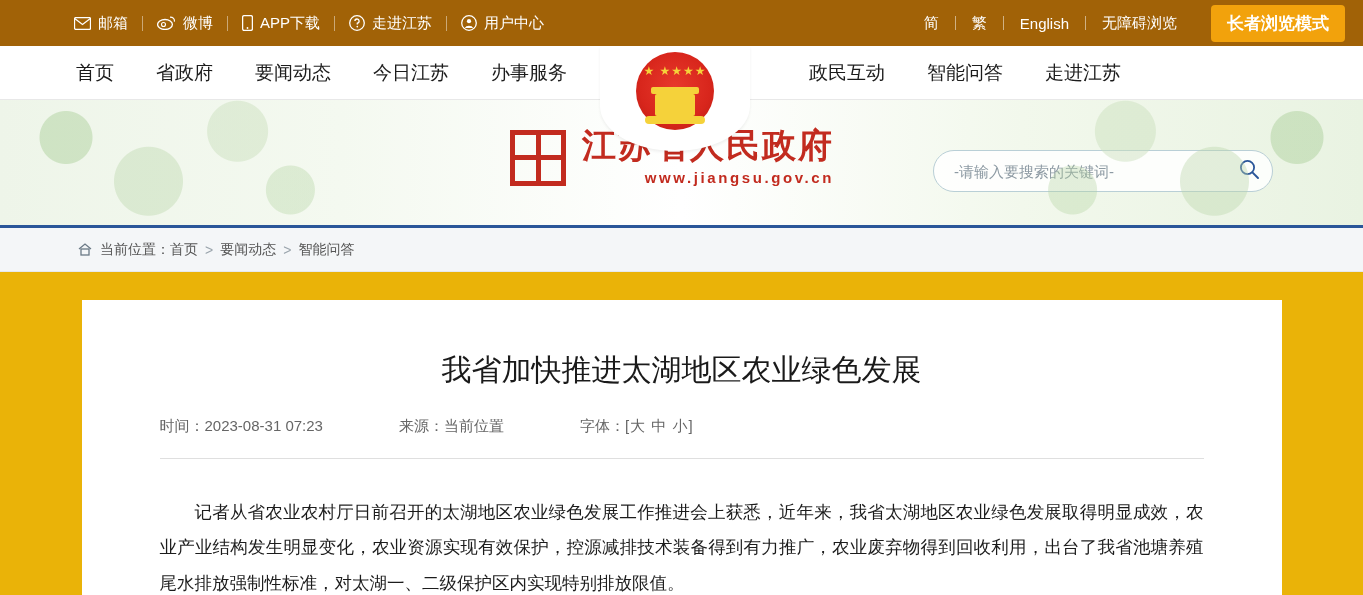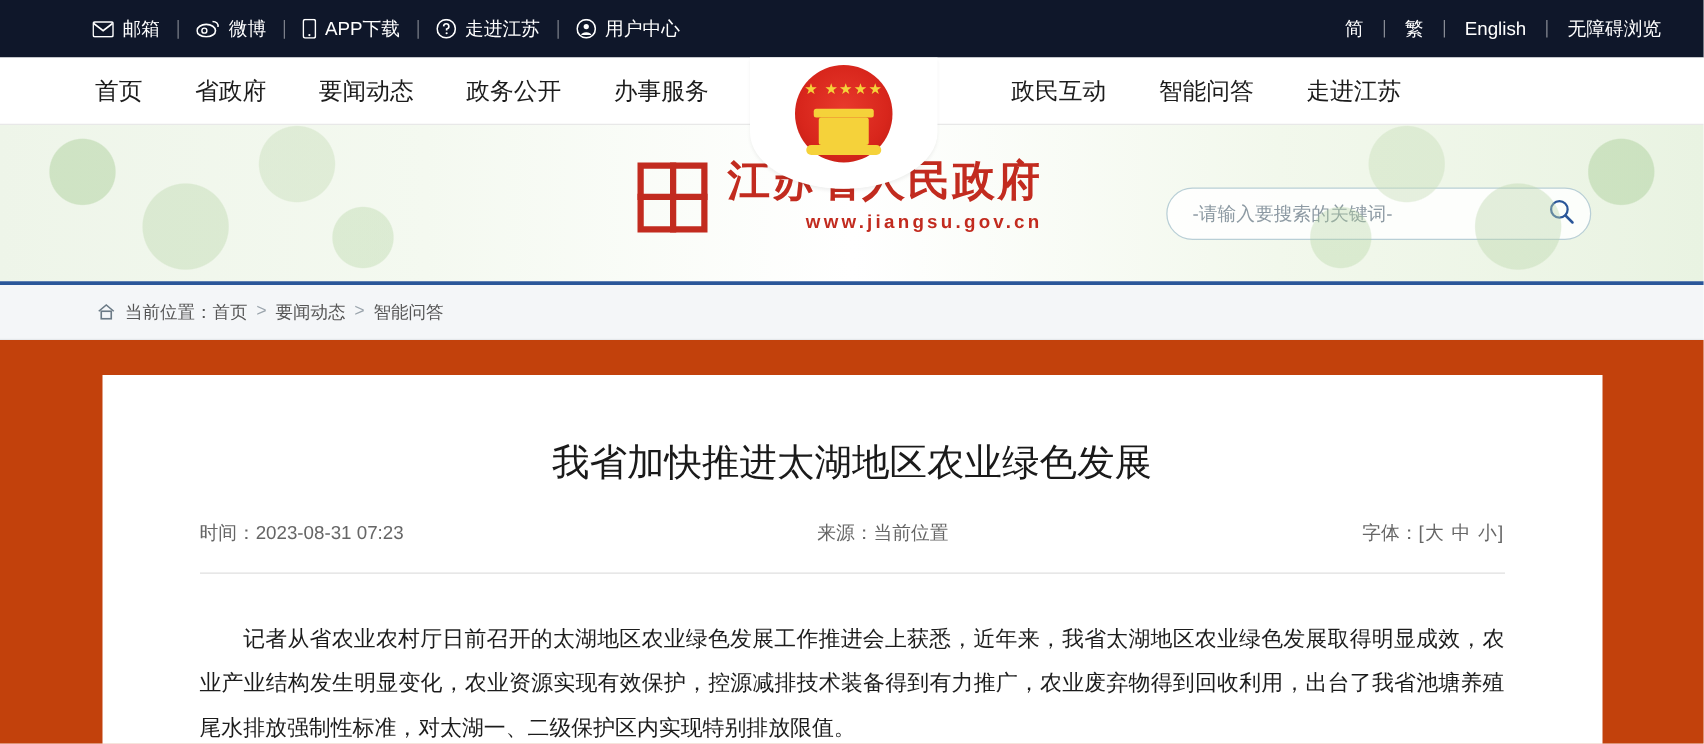--- a/index.html
+++ b/index.html
@@ -7,21 +7,21 @@
     margin: 0; padding: 0;
     width: 1363px; height: 595px;
     font-family: "Liberation Sans", sans-serif;
     background: #ffffff;
     overflow: hidden;
   }
 
   
   .topbar {
     height: 46px;
-    background: #0f172a;
+    background: #a16207;
     display: flex;
     align-items: center;
     padding: 0 18px 0 60px;
     color: #ffffff;
     position: relative;
   }
   .topbar-left { display: flex; align-items: center; }
   .tb-item {
     display: flex; align-items: center;
     font-size: 15px; color: #ffffff;
@@ -182,46 +182,45 @@
   }
 
   
   .crumbbar {
     height: 44px;
     background: #f4f6f8;
     display: flex; align-items: center;
     padding-left: 78px;
     font-size: 14px; color: #555;
     border-bottom: 1px solid #e6e9ec;
-    font-family: Liberation Mono, monospace;
   }
   .crumbbar .home-ic { margin-right: 8px; color: #6b7a86; display:inline-flex; }
   .crumb-sep { margin: 0 7px; color: #9aa4ac; }
   .crumb-link { color: #555; }
 
   
-  .page-bg { background: #c2410c; padding-top: 28px; height: calc(595px - 46px - 54px - 128px - 44px); }
+  .page-bg { background: #eab308; padding-top: 28px; height: calc(595px - 46px - 54px - 128px - 44px); }
   .article {
     width: 1200px; margin: 0 auto;
     background: #ffffff;
     min-height: 300px;
     padding: 42px 78px 0 78px;
   }
   .art-title {
     text-align: center;
     font-family: "DejaVu Serif", serif;
     font-size: 30px;
     color: #1a1a1a;
     font-weight: normal;
     margin: 8px 0 26px 0;
   }
   .art-meta {
-    display: flex; justify-content: space-between; align-items: center;
+    display: flex; justify-content: flex-start; align-items: center;
     font-size: 15px; color: #666;
-    gap: 56px;
+    gap: 76px;
     padding-bottom: 22px;
     border-bottom: 1px solid #dfdfdf;
   }
   .art-meta .fs-opts { letter-spacing: 1px; }
   .art-body {
     font-family: "DejaVu Serif", serif;
     font-size: 17.5px;
     line-height: 2.05;
     color: #1c1c1c;
     text-align: justify;
@@ -289,29 +288,30 @@
   </div>
 
   <div class="topbar-right">
     <div class="tb-link">简</div>
     <div class="tb-vsep"></div>
     <div class="tb-link">繁</div>
     <div class="tb-vsep"></div>
     <div class="tb-link">English</div>
     <div class="tb-vsep"></div>
     <div class="tb-link">无障碍浏览</div>
+    <div class="elder-btn">长者浏览模式</div>
   </div>
 </div>
 
 <div class="nav">
   <div class="nav-left">
     <div class="nav-item">首页</div>
     <div class="nav-item">省政府</div>
     <div class="nav-item">要闻动态</div>
-    <div class="nav-item">政务公开</div>
+    <div class="nav-item">今日江苏</div>
     <div class="nav-item">办事服务</div>
   </div>
 
   <div class="emblem-wrap">
     <div class="emblem">
       <div class="stars">★ ★★★★</div>
       <div class="gate"></div>
       <div class="wheat"></div>
     </div>
   </div>

